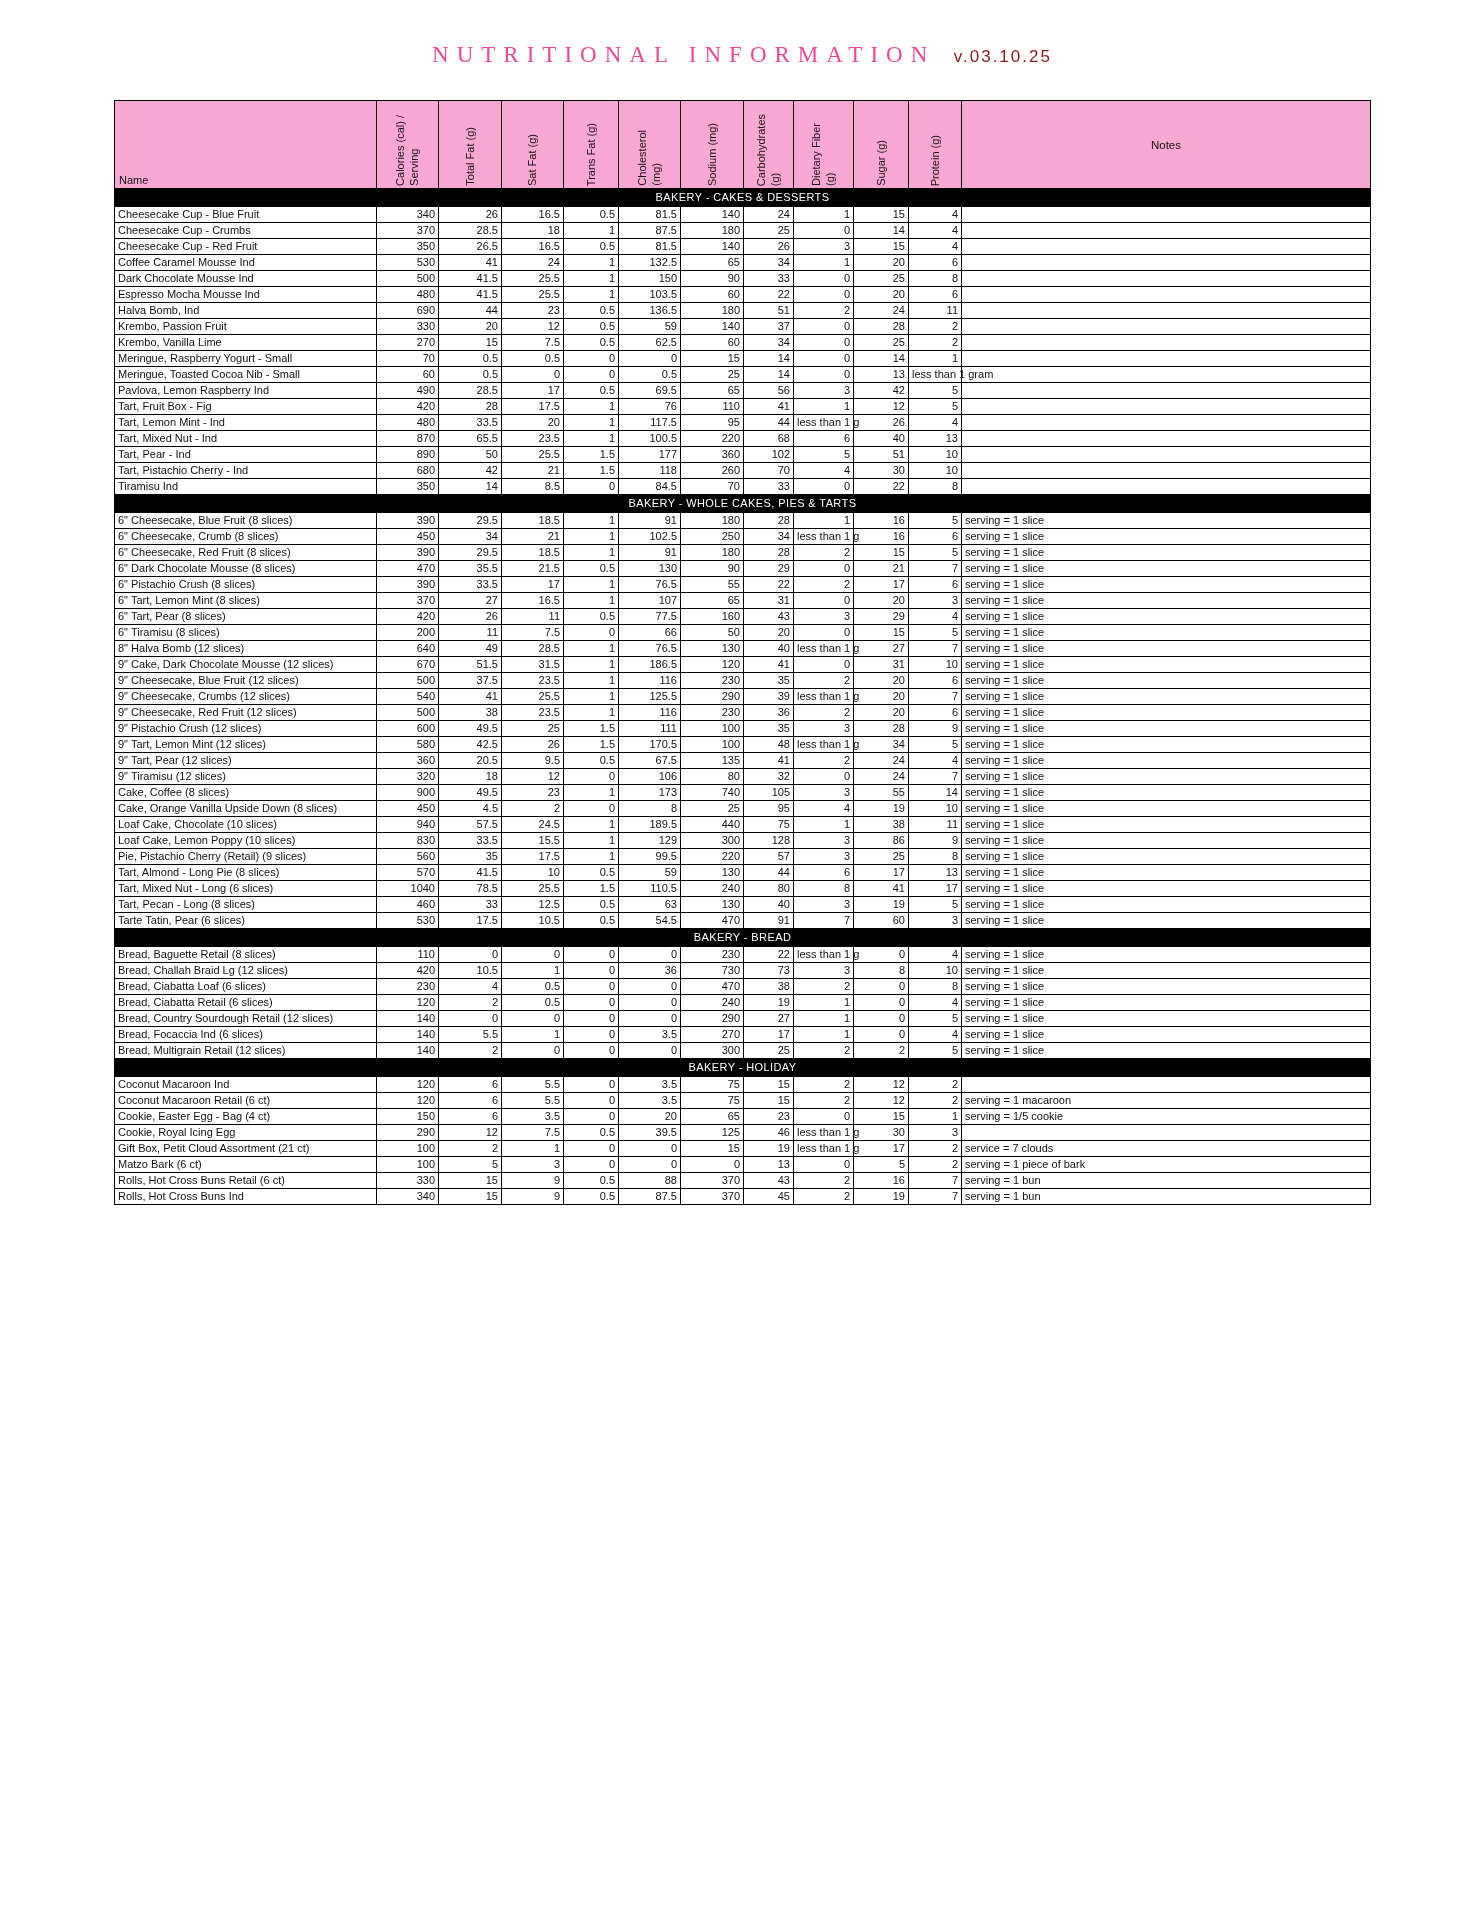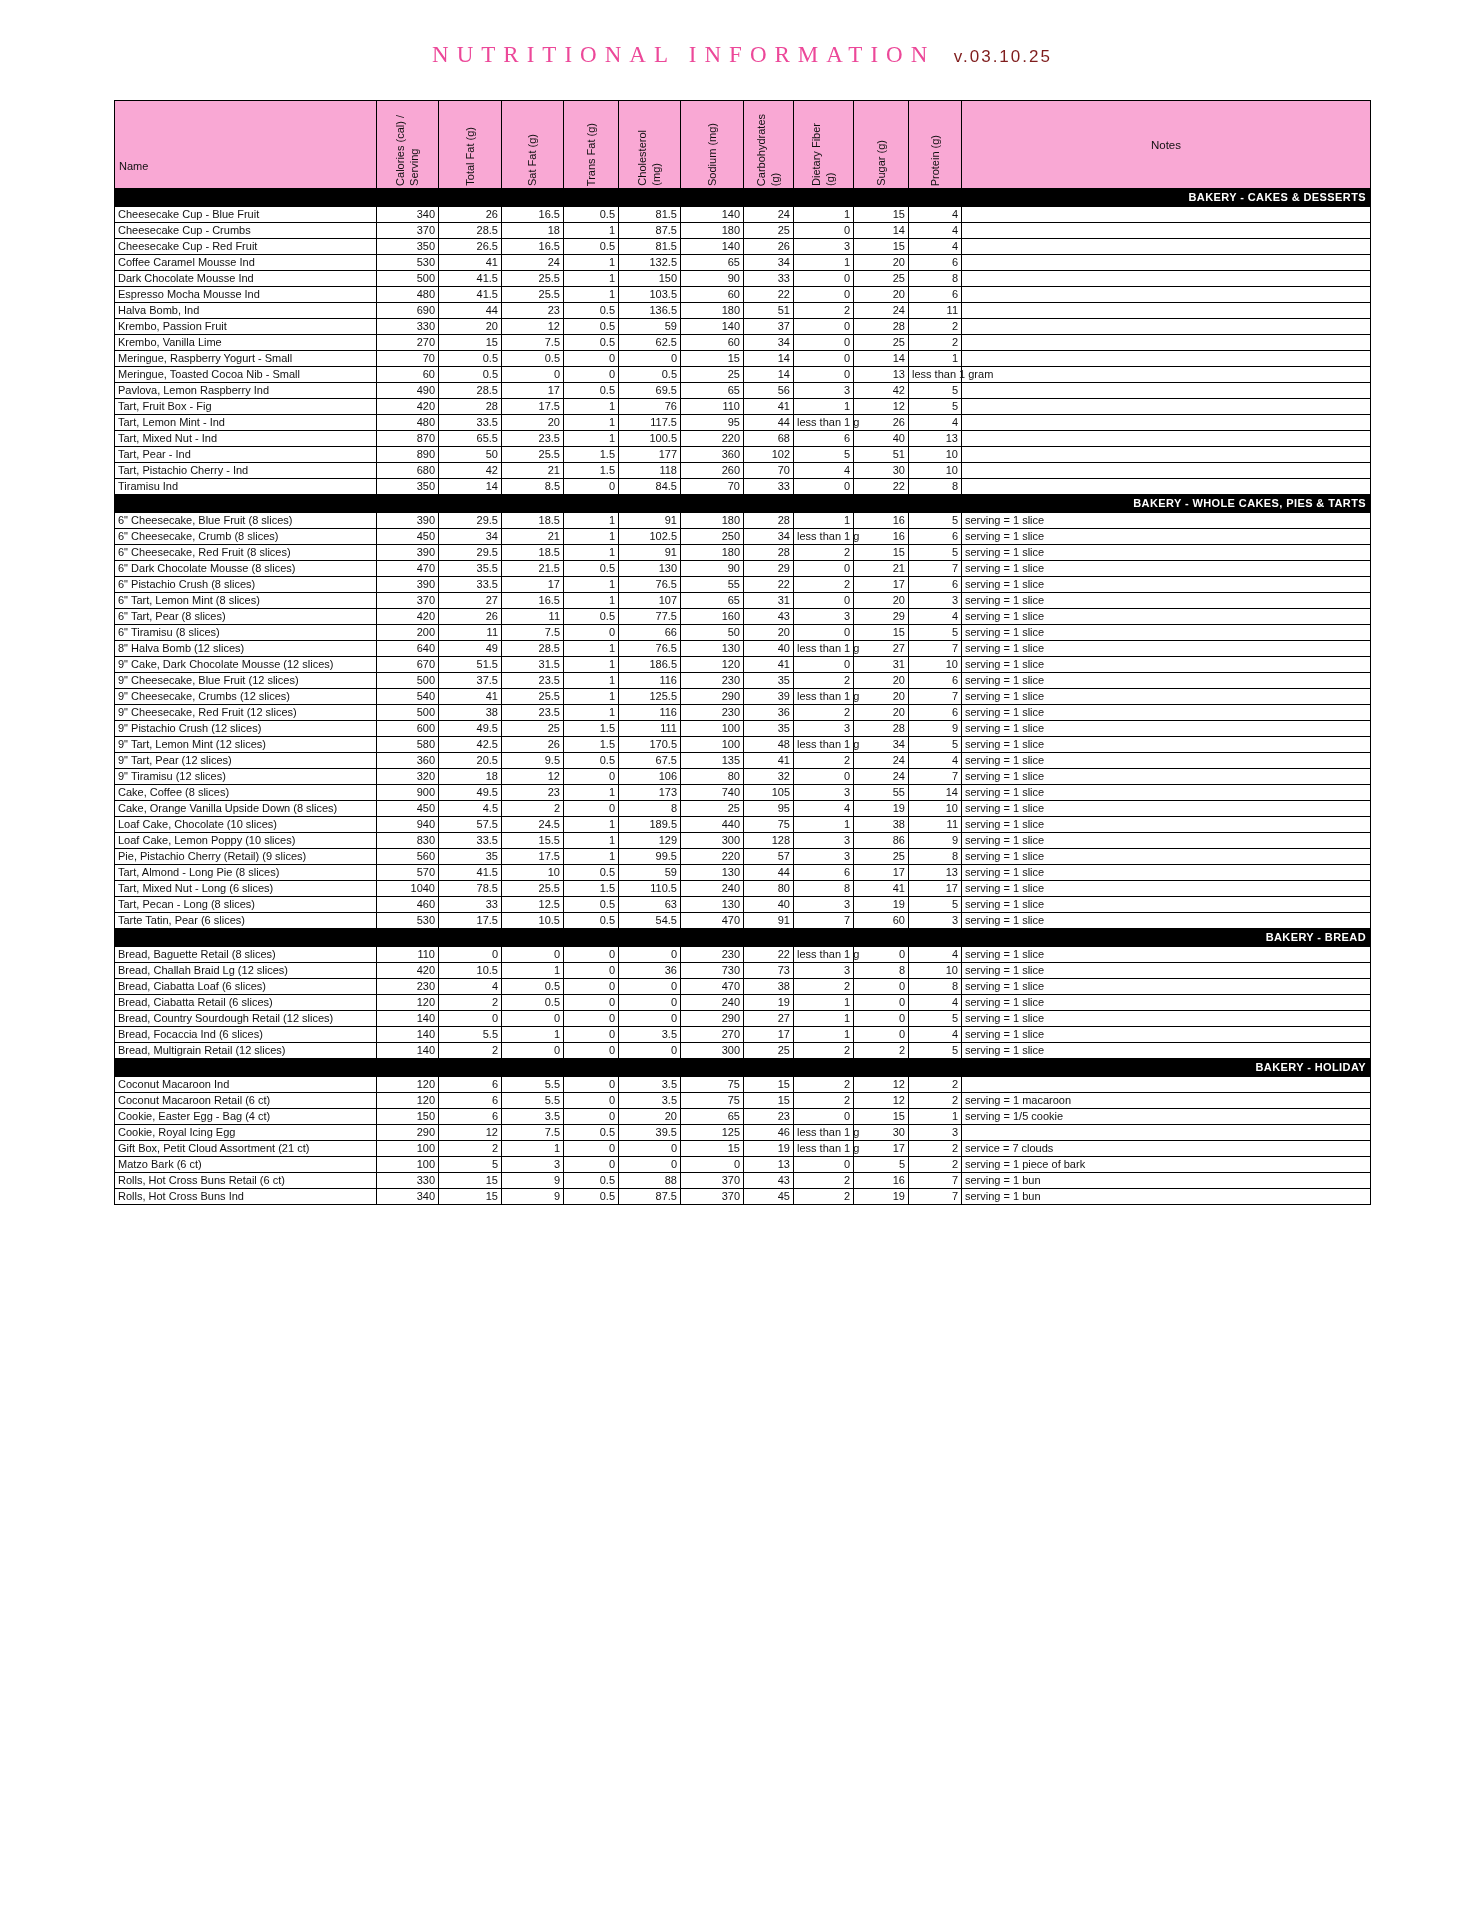--- a/index.html
+++ b/index.html
@@ -62,21 +62,21 @@
     vertical-align: bottom;
     text-align: center;
     font-weight: 400;
     padding-bottom: 6px;
     background: #f9a8d4;
   }
   thead th.name-th {
     position: relative;
     text-align: left;
     vertical-align: bottom;
-    padding-bottom: 16px;
+    padding-bottom: 2px;
     padding-left: 4px;
     margin-left: 32px;
   }
   thead th.notes-th {
     vertical-align: middle;
     text-align: center;
     padding-bottom: 0;
     font-size: 11.5px;
   }
   .rot {
@@ -93,25 +93,24 @@
     height: 16px;
   }
   tbody td {
     line-height: 15px;
     font-size: 11px;
     color: #111;
   }
   tbody td.section {
     background: #000;
     color: #fff;
-    text-align: right;
+    text-align: center;
     font-size: 11px;
     letter-spacing: 0.4px;
     padding: 1px 4px;
-    font-weight: bold;
   }
   tbody td.name {
     text-align: left;
   }
   tbody td.num {
     text-align: right;
   }
   tbody td.num.txt {
     text-align: left;
   }

